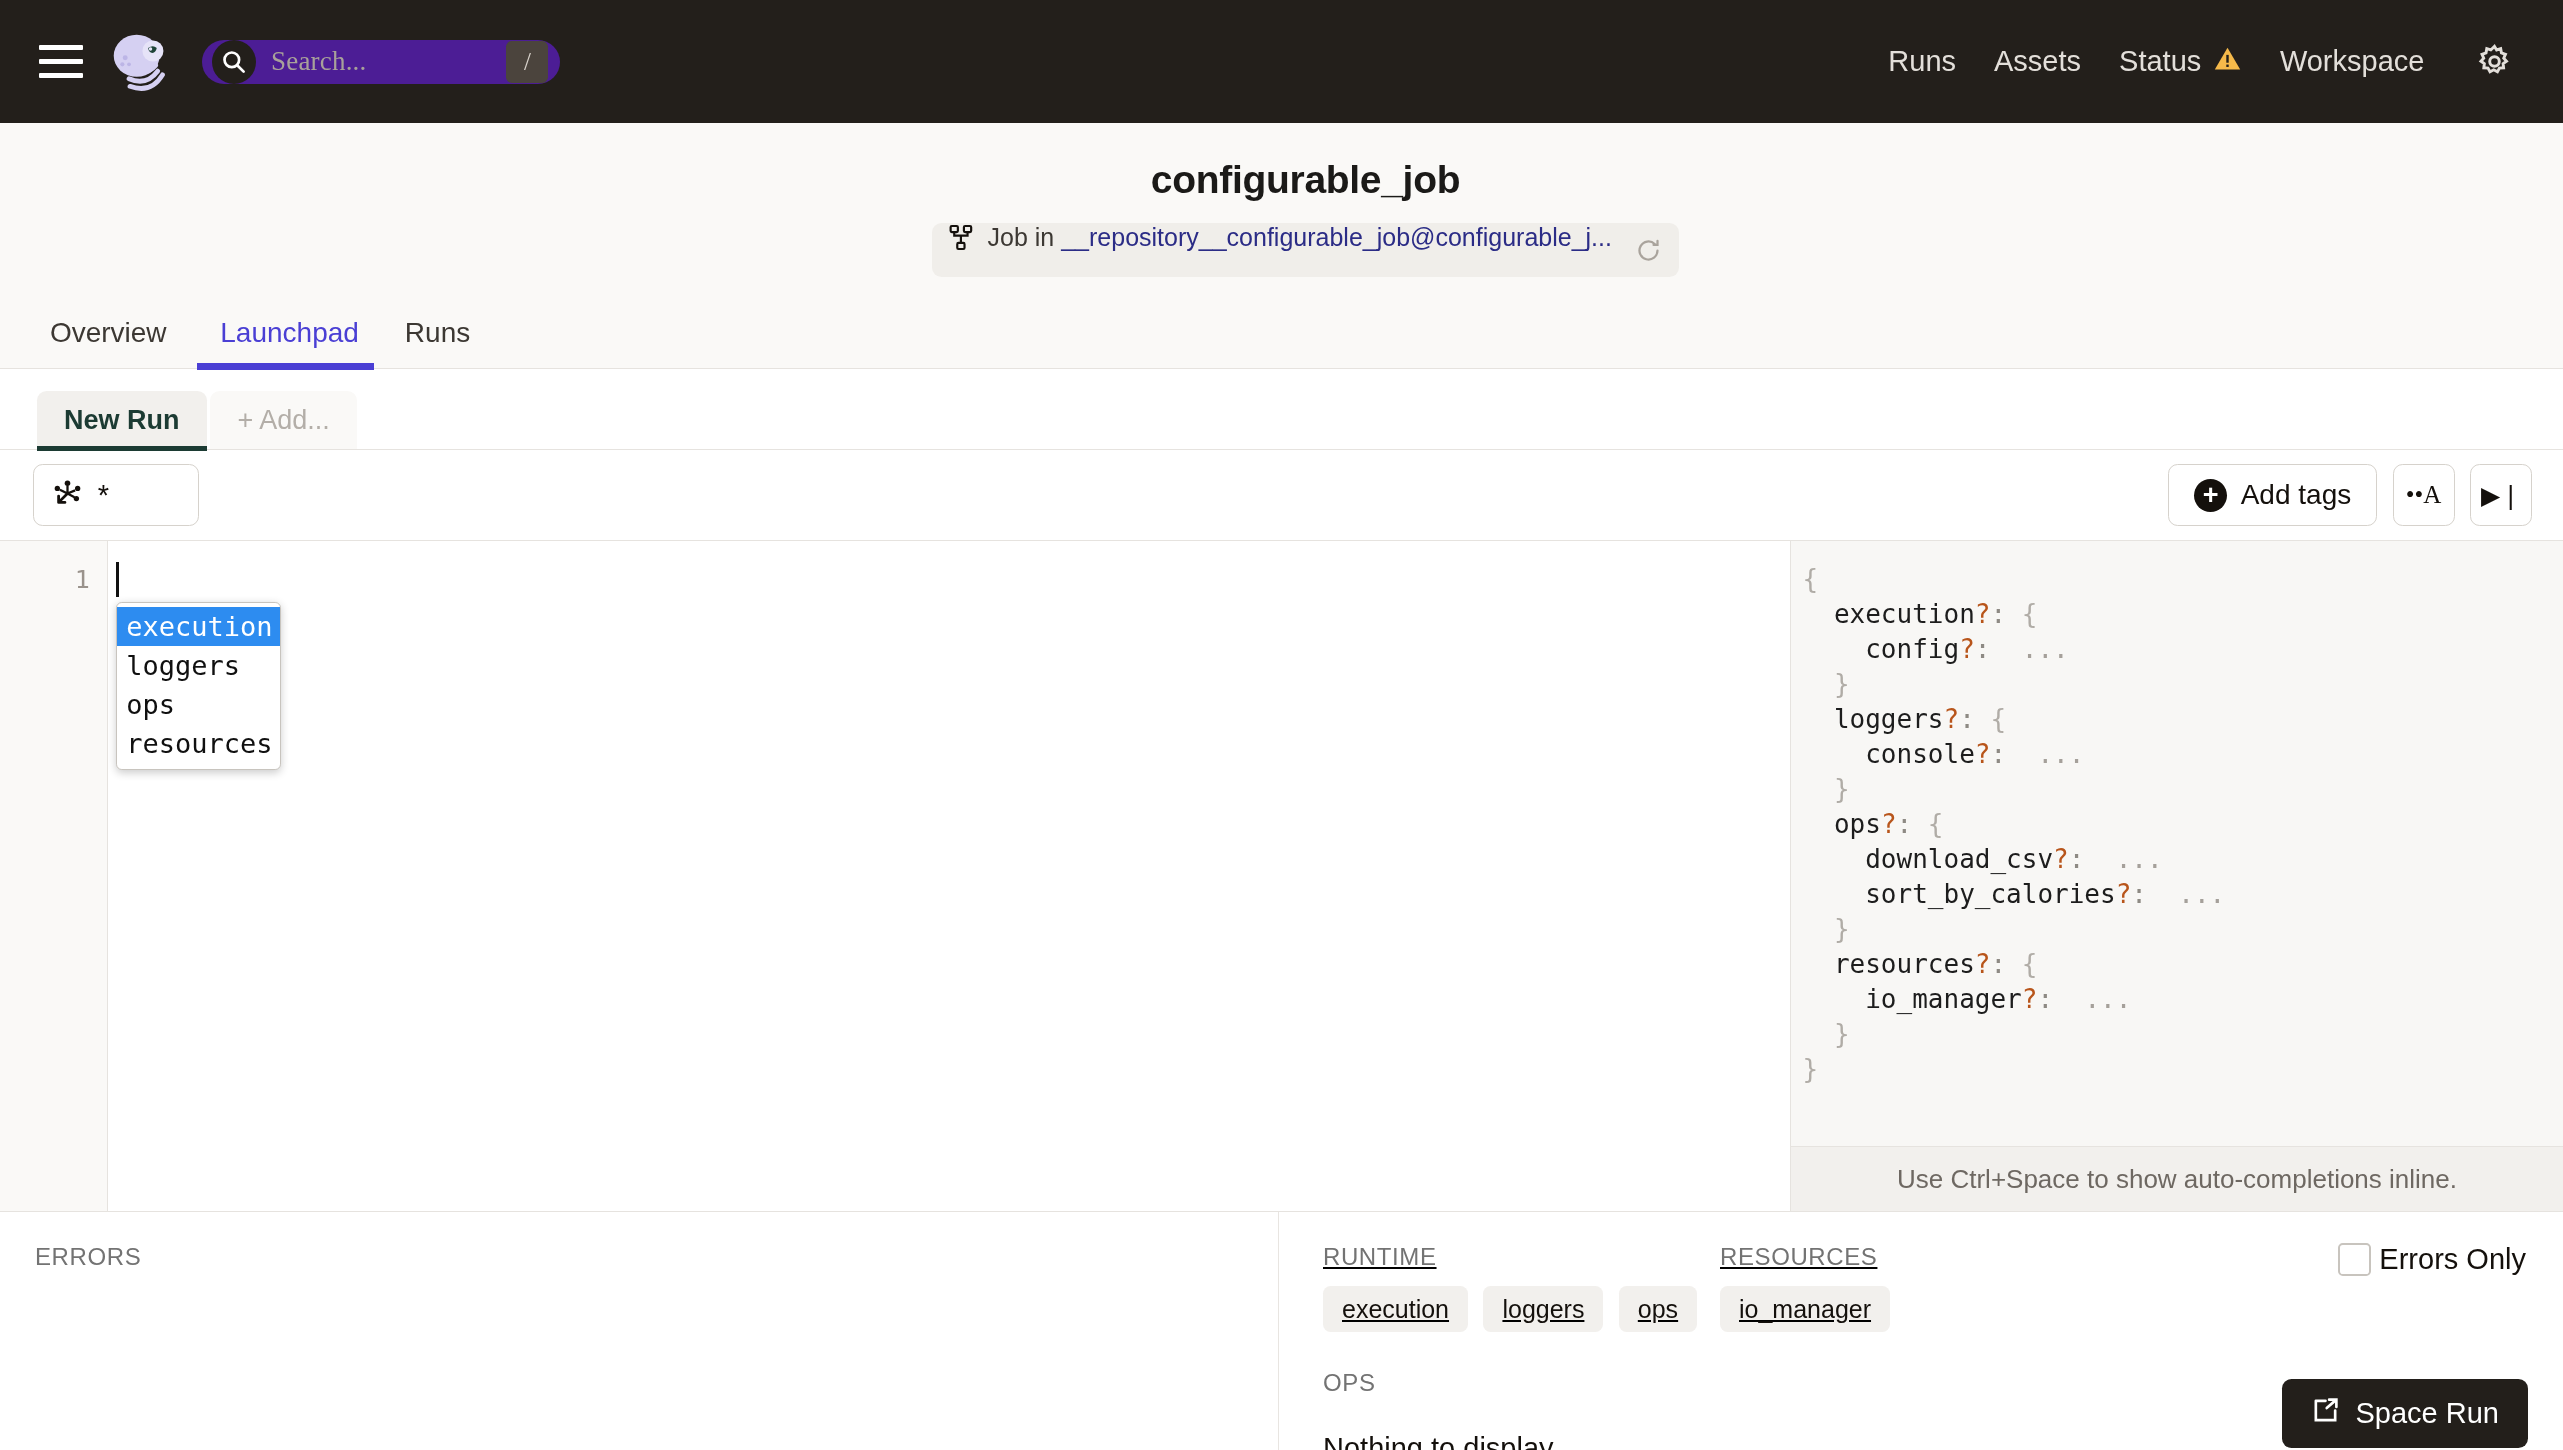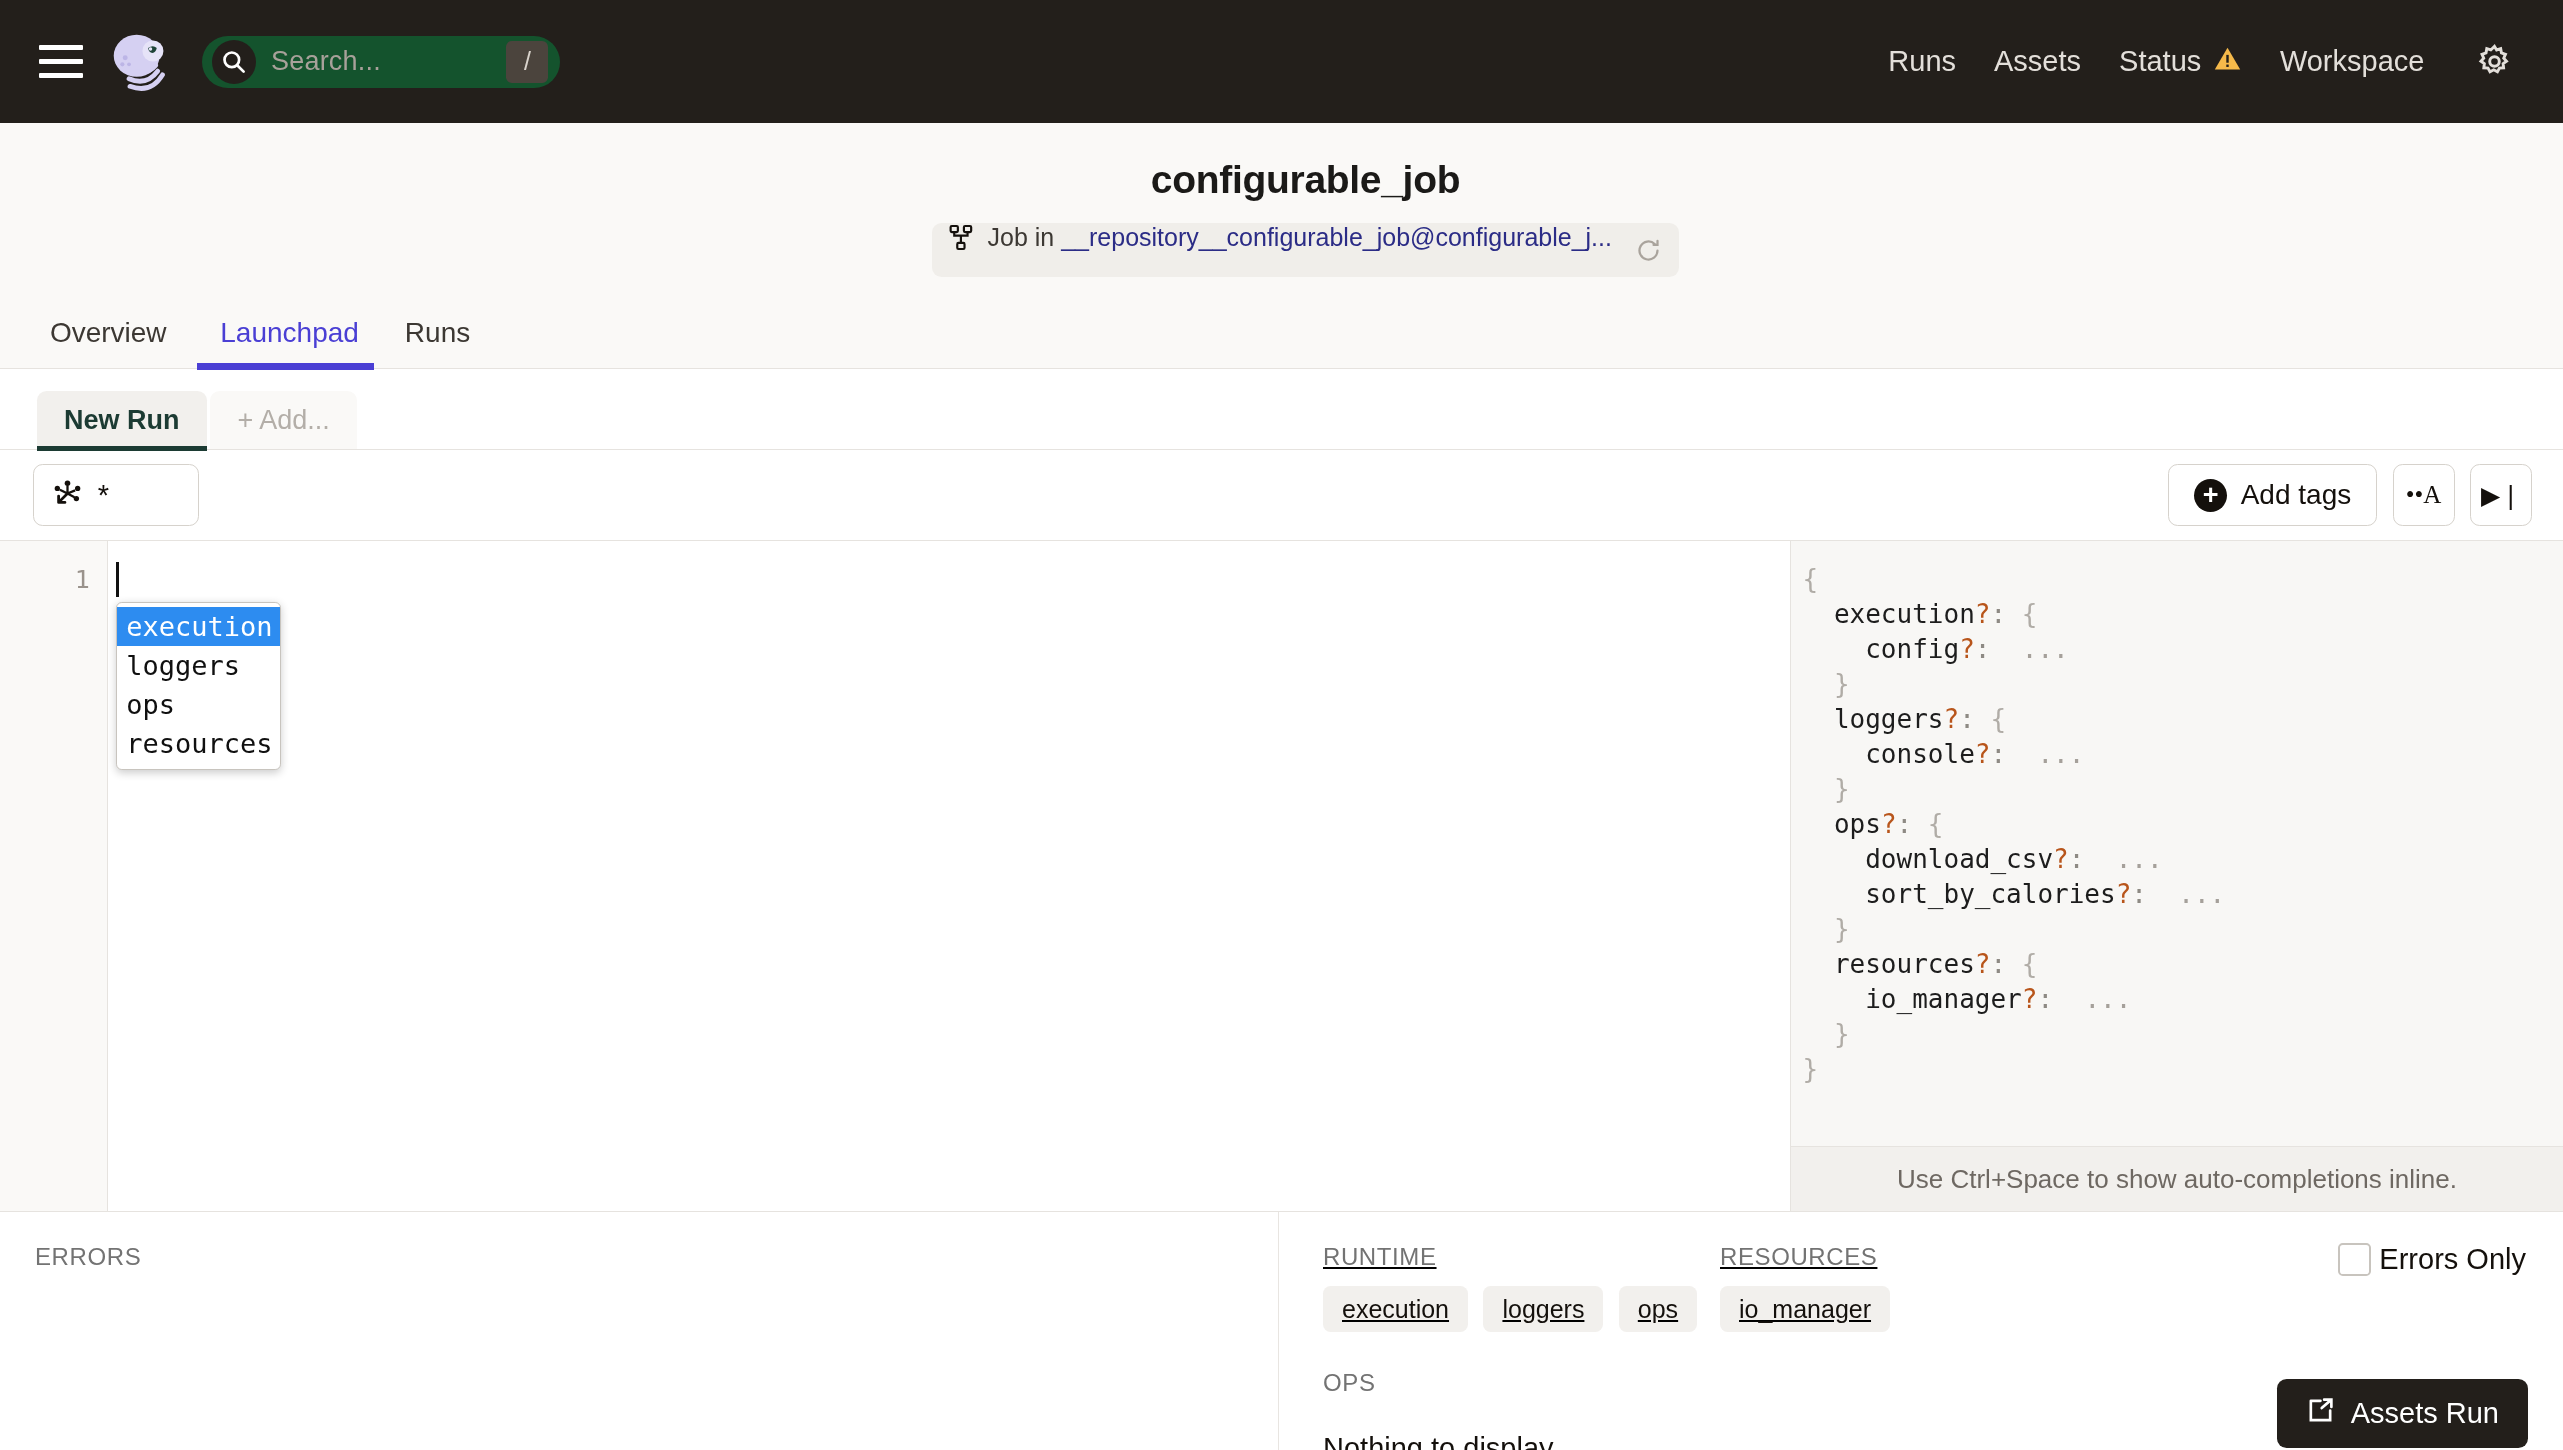--- a/index.html
+++ b/index.html
@@ -22,26 +22,27 @@
     width: 44px; height: 33px;
     display: flex; flex-direction: column; justify-content: space-between;
     margin-right: 25px;
     cursor: pointer;
   }
   .hamburger span { display:block; height: 4.8px; background: #ffffff; border-radius: 1px; }
 
   .logo { width: 65px; height: 65px; margin-right: 29px; cursor: pointer; }
 
   .searchbox {
-    width: 358px; height: 52px;
-    background: #14532d;
+    width: 358px; height: 44px;
+    background: #4c1d95;
     border-radius: 30px;
     display: flex; align-items: center;
     padding: 0 7.7px 0 9.6px;
     cursor: text;
+    font-family: Liberation Serif, serif;
   }
   .search-circle {
     width: 44px; height: 44px; border-radius: 50%;
     background: #231F1B;
     display: flex; align-items: center; justify-content: center;
     flex: 0 0 auto;
   }
   .search-ph {
     flex: 1;
     color: #A8A19A;
@@ -553,16 +554,16 @@
     <div class="errors-only-label">Errors Only</div>
   </div>
 
   <div class="launch-btn">
     <span>
       <svg width="29" height="29" viewBox="0 0 24 24" fill="none" stroke="#ffffff" stroke-width="2.2">
         <path d="M4 4 h8 M4 4 v16 h16 v-8" stroke-linecap="round"></path>
         <path d="M13 10 L21 3 M15 3 h6 v6" stroke-linecap="round"></path>
       </svg>
     </span>
-    <span>Assets Run</span>
+    <span>Space Run</span>
   </div>
 </div>
 
 
 </body></html>

